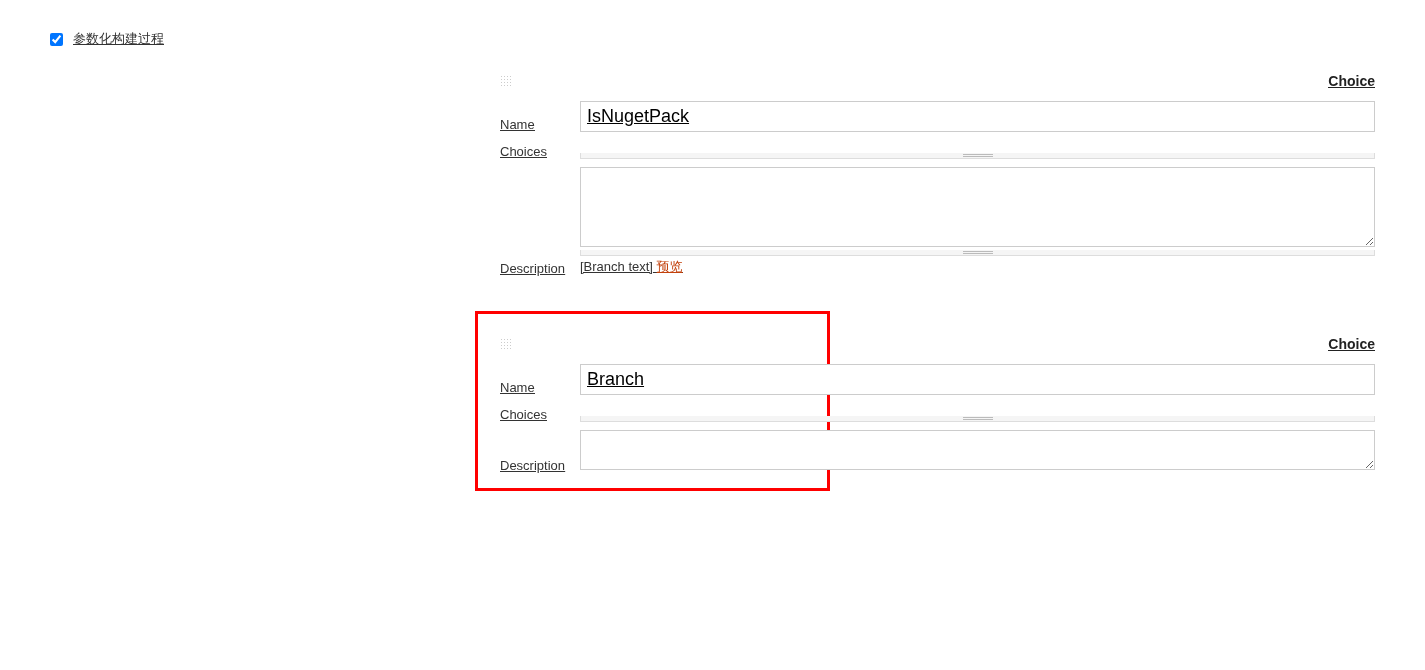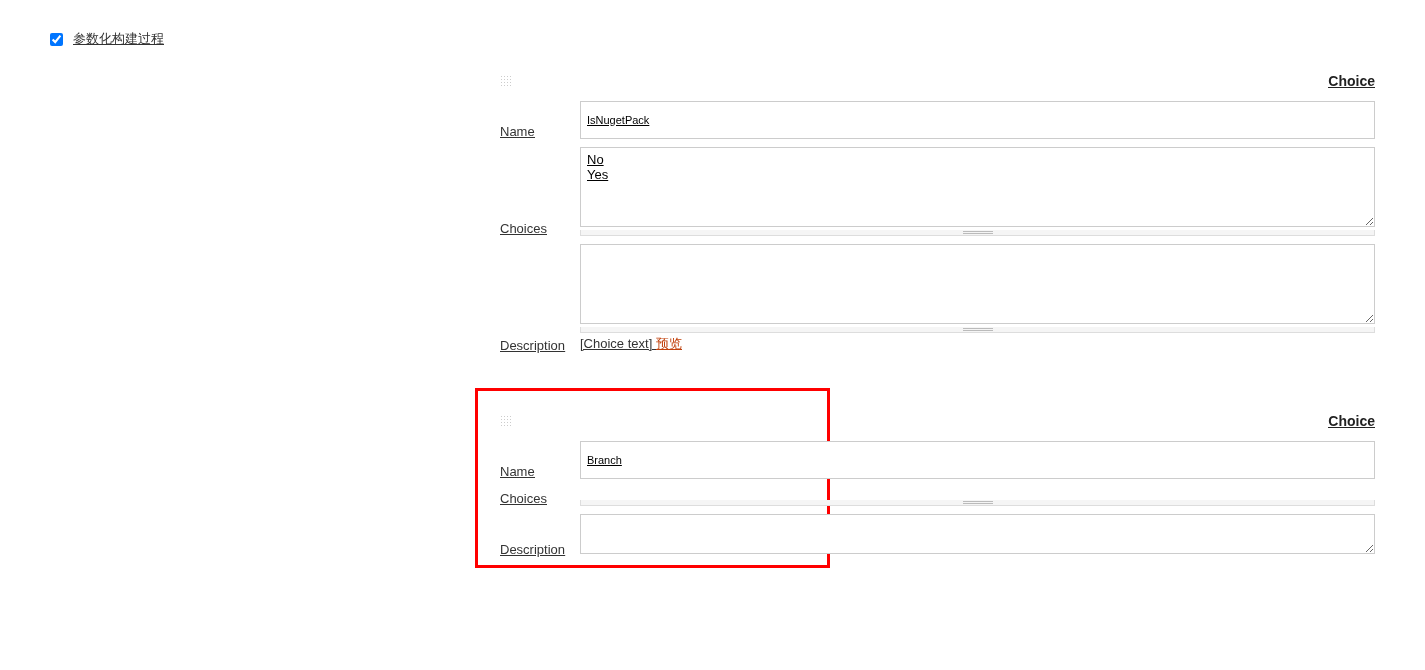--- a/index.html
+++ b/index.html
@@ -67,23 +67,23 @@
       font-size: 13px;
       color: #333;
       padding-top: 4px;
     }
     .field-input-wrapper {
       flex: 1;
       position: relative;
     }
     .text-input {
       width: 100%;
-      padding: 12px 6px;
+      padding: 4px 6px;
       border: 1px solid #ccc;
-      font-size: 11px;
+      font-size: 18px;
       font-family: inherit;
       background: #fff;
     }
     .textarea-input {
       width: 100%;
       padding: 4px 6px;
       border: 1px solid #ccc;
       font-size: 13px;
       font-family: inherit;
       resize: vertical;
@@ -146,37 +146,35 @@
     <div class="field-row">
       <div class="field-label">Name</div>
       <div class="field-input-wrapper">
         <input type="text" class="text-input" value="IsNugetPack" style="">
       </div>
     </div>
 
     <div class="field-row">
       <div class="field-label">Choices</div>
       <div class="field-input-wrapper">
-        <textarea class="textarea-input" style="">No
-Yes</textarea>
         <div class="resize-bar">
             <div class="resize-grip"></div>
           </div>
       </div>
     </div>
 
     <div class="field-row">
       <div class="field-label">Description</div>
       <div class="field-input-wrapper">
         <textarea class="textarea-input" style=""></textarea>
         <div class="resize-bar">
             <div class="resize-grip"></div>
           </div>
         <div class="help-row">
-          <span class="bracketed">[Choice text]</span>
+          <span class="bracketed">[Branch text]</span>
           <a>预览</a>
         </div>
       </div>
     </div>
   </div>
 
   <div class="param-block" style="position:relative;">
     <div class="highlight-box" style="top:-25px; left:-25px; width:355px; height:180px;"></div>
 
     <div class="param-header">

